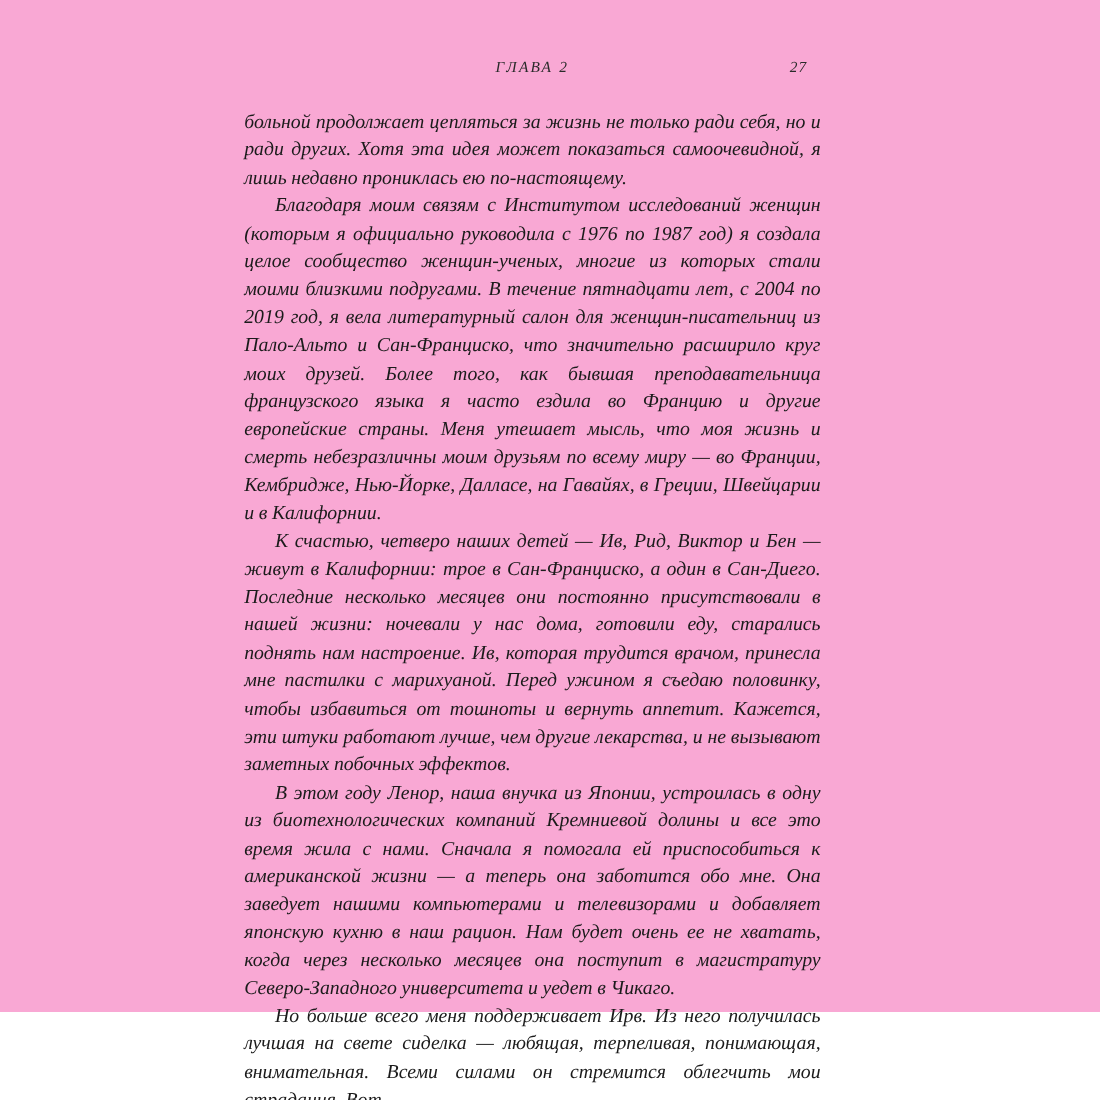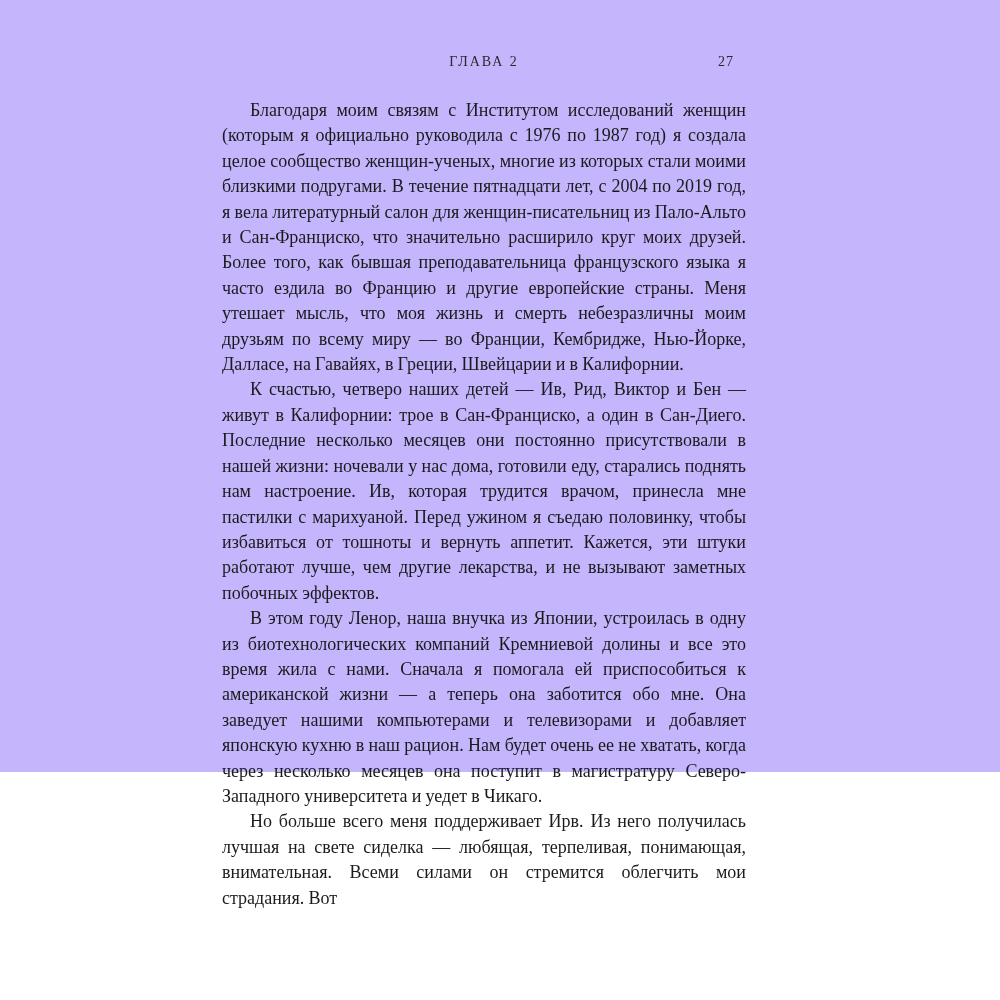--- a/index.html
+++ b/index.html
@@ -10,22 +10,23 @@
   body {
     width: 1000px;
     height: 1000px;
     overflow: hidden;
     font-family: "Liberation Serif", "DejaVu Serif", serif;
     color: #1b1b1b;
   }
   .book-page {
     position: relative;
     width: 1000px;
-    height: 772px;
-    background: #c4b5fd;
+    height: 920px;
+    background: #f9a8d4;
+    font-style: italic;
   }
   .content {
     position: absolute;
     left: 222px;
     top: 54px;
     width: 524px;
   }
   .page-header {
     position: relative;
     height: 20px;
@@ -60,19 +61,20 @@
 </head>
 <body>
 
 <div class="book-page">
   <div class="content">
     <header class="page-header">
       <span class="chapter">ГЛАВА 2</span>
       <span class="page-number">27</span>
     </header>
     <main class="page-body">
+        <p class="para" lang="ru">больной продолжает цепляться за жизнь не только ради себя, но и ради других. Хотя эта идея может показаться самоочевидной, я лишь недавно прониклась ею по-настоящему.</p>
         <p class="para indent" lang="ru">Благодаря моим связям с Институтом исследований женщин (которым я официально руководила с 1976 по 1987 год) я создала целое сообщество женщин-ученых, многие из которых стали моими близкими подругами. В течение пятнадцати лет, с 2004 по 2019 год, я вела литературный салон для женщин-писательниц из Пало-Альто и Сан-Франциско, что значительно расширило круг моих друзей. Более того, как бывшая преподавательница французского языка я часто ездила во Францию и другие европейские страны. Меня утешает мысль, что моя жизнь и смерть небезразличны моим друзьям по всему миру — во Франции, Кембридже, Нью-Йорке, Далласе, на Гавайях, в Греции, Швейцарии и в Калифорнии.</p>
         <p class="para indent" lang="ru">К счастью, четверо наших детей — Ив, Рид, Виктор и Бен — живут в Калифорнии: трое в Сан-Франциско, а один в Сан-Диего. Последние несколько месяцев они постоянно присутствовали в нашей жизни: ночевали у нас дома, готовили еду, старались поднять нам настроение. Ив, которая трудится врачом, принесла мне пастилки с марихуаной. Перед ужином я съедаю половинку, чтобы избавиться от тошноты и вернуть аппетит. Кажется, эти штуки работают лучше, чем другие лекарства, и не вызывают заметных побочных эффектов.</p>
         <p class="para indent" lang="ru">В этом году Ленор, наша внучка из Японии, устроилась в одну из биотехнологических компаний Кремниевой долины и все это время жила с нами. Сначала я помогала ей приспособиться к американской жизни — а теперь она заботится обо мне. Она заведует нашими компьютерами и телевизорами и добавляет японскую кухню в наш рацион. Нам будет очень ее не хватать, когда через несколько месяцев она поступит в магистратуру Северо-Западного университета и уедет в Чикаго.</p>
         <p class="para indent" lang="ru">Но больше всего меня поддерживает Ирв. Из него получилась лучшая на свете сиделка — любящая, терпеливая, понимающая, внимательная. Всеми силами он стремится облегчить мои страдания. Вот</p>
       </main>
   </div>
 </div>
 
 </body></html>

